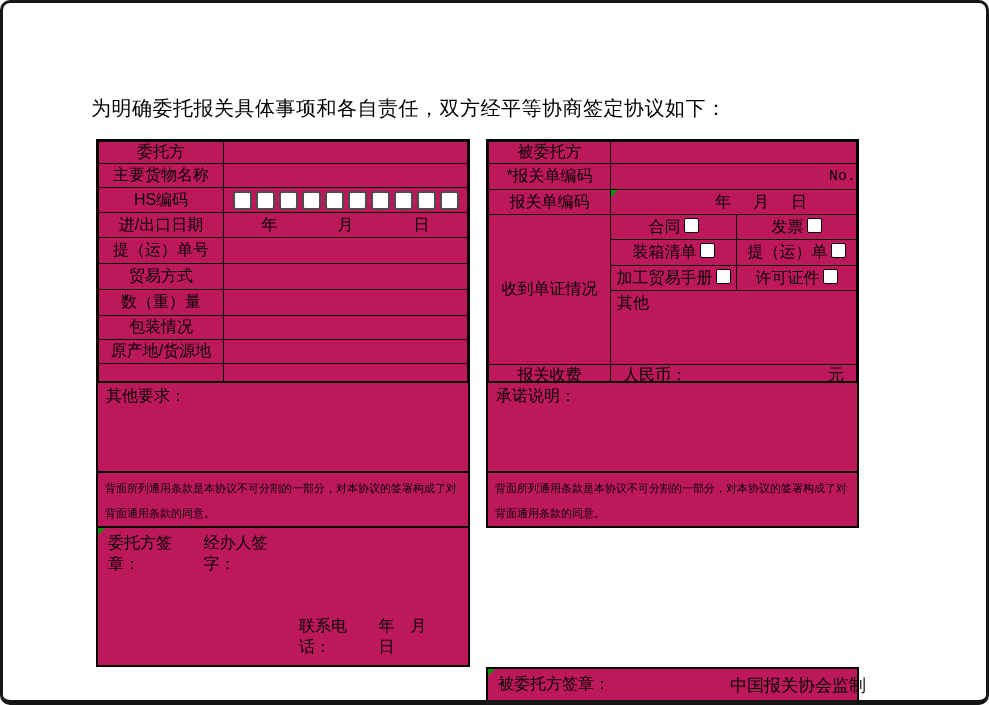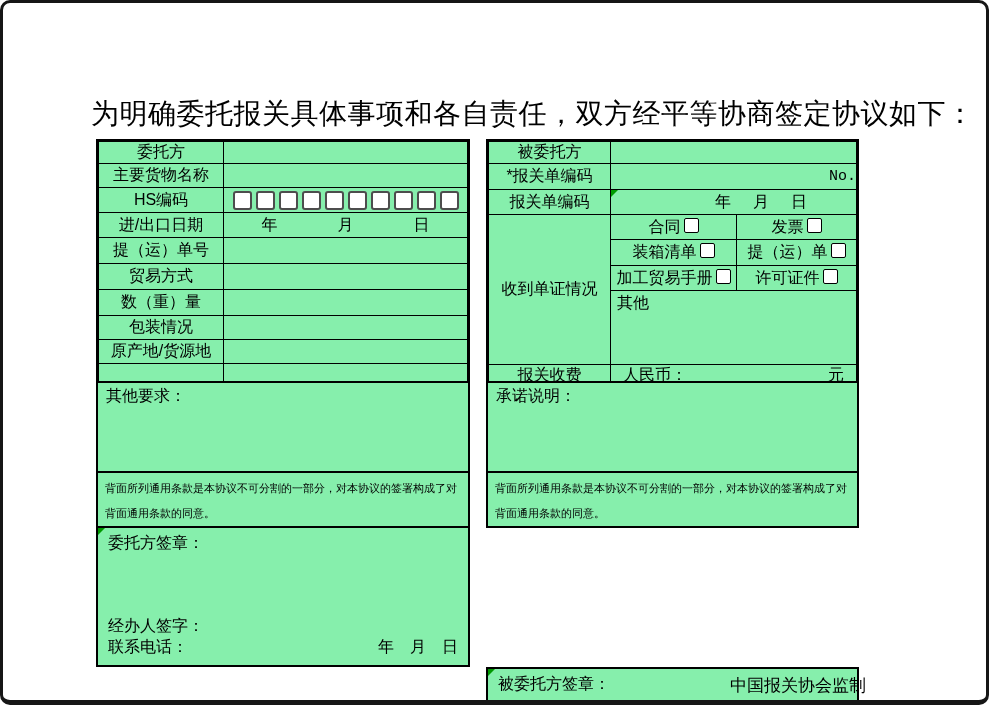--- a/index.html
+++ b/index.html
@@ -1,39 +1,39 @@
 <!DOCTYPE html>
 <html style="--marker: #009a00;"><head>
 <meta charset="utf-8">
 <style>
   html,body{margin:0;padding:0;background:#fff;color:#000;font-family:"Liberation Sans",sans-serif;}
   .frame{position:relative;width:989px;height:705px;box-sizing:border-box;background:#fff;
          border:3px solid #161616;border-bottom-width:5px;border-radius:10px;overflow:hidden;}
   .title{position:absolute;top:27px;left:558px;transform:translateX(-50%);
          font-size:34px;font-weight:bold;letter-spacing:13px;white-space:nowrap;}
-  .intro{position:absolute;top:92px;left:88px;font-size:28px;letter-spacing:0.5px;}
-  .sec{position:absolute;box-sizing:border-box;border:2px solid #000;background:#86efac;}
+  .intro{position:absolute;top:92px;left:88px;font-size:20px;letter-spacing:0.5px;}
+  .sec{position:absolute;box-sizing:border-box;border:2px solid #000;background:#be185d;}
   .sec table{width:100%;height:100%;border-collapse:collapse;table-layout:fixed;}
   td{border:1px solid #000;font-size:16px;padding:0;overflow:hidden;white-space:nowrap;}
   td.lbl{text-align:center;}
   td.val{text-align:right;padding-left:8px;}
   td.ctr{text-align:center;}
   td.rel{position:relative;}
   td.tall{vertical-align:top;text-align:left;padding:2px 6px;}
   .mono{font-family:"Liberation Mono",monospace;font-size:15px;}
   .hsboxes{display:flex;justify-content:center;align-items:center;gap:4px;}
   .hsbox{width:15px;height:15px;border:2px solid #4d4d4d;border-radius:3px;background:#fff;}
   .cbox{display:inline-block;width:13px;height:13px;border:1.5px solid #000;border-radius:2px;
         vertical-align:-1px;margin-left:3px;background:#fff;}
   .daterow{display:flex;justify-content:center;gap:60px;}
   .daterow2{display:flex;justify-content:center;gap:22px;padding-left:55px;}
   .feerow{display:flex;justify-content:space-between;padding:0 12px;}
   .textsec{padding:3px 8px;font-size:16px;}
   .terms{padding:3px 7px;font-size:11px;line-height:25px;white-space:normal;}
-  .signsec{display:flex;flex-direction:column;padding:5px 10px 7px 10px;font-size:16px;position:relative;}
+  .signsec{display:flex;flex-direction:row;padding:5px 10px 7px 10px;font-size:16px;position:relative;}
   .grow{flex:1;}
   .sigline{display:flex;justify-content:space-between;align-items:flex-end;}
   .marker{position:absolute;top:0;left:0;width:0;height:0;
           border-top:7px solid var(--marker,#009a00);border-right:7px solid transparent;}
   .footer{position:absolute;top:671px;right:120px;font-size:17px;}
 </style>
 </head>
 <body>
 
 <div class="frame">

